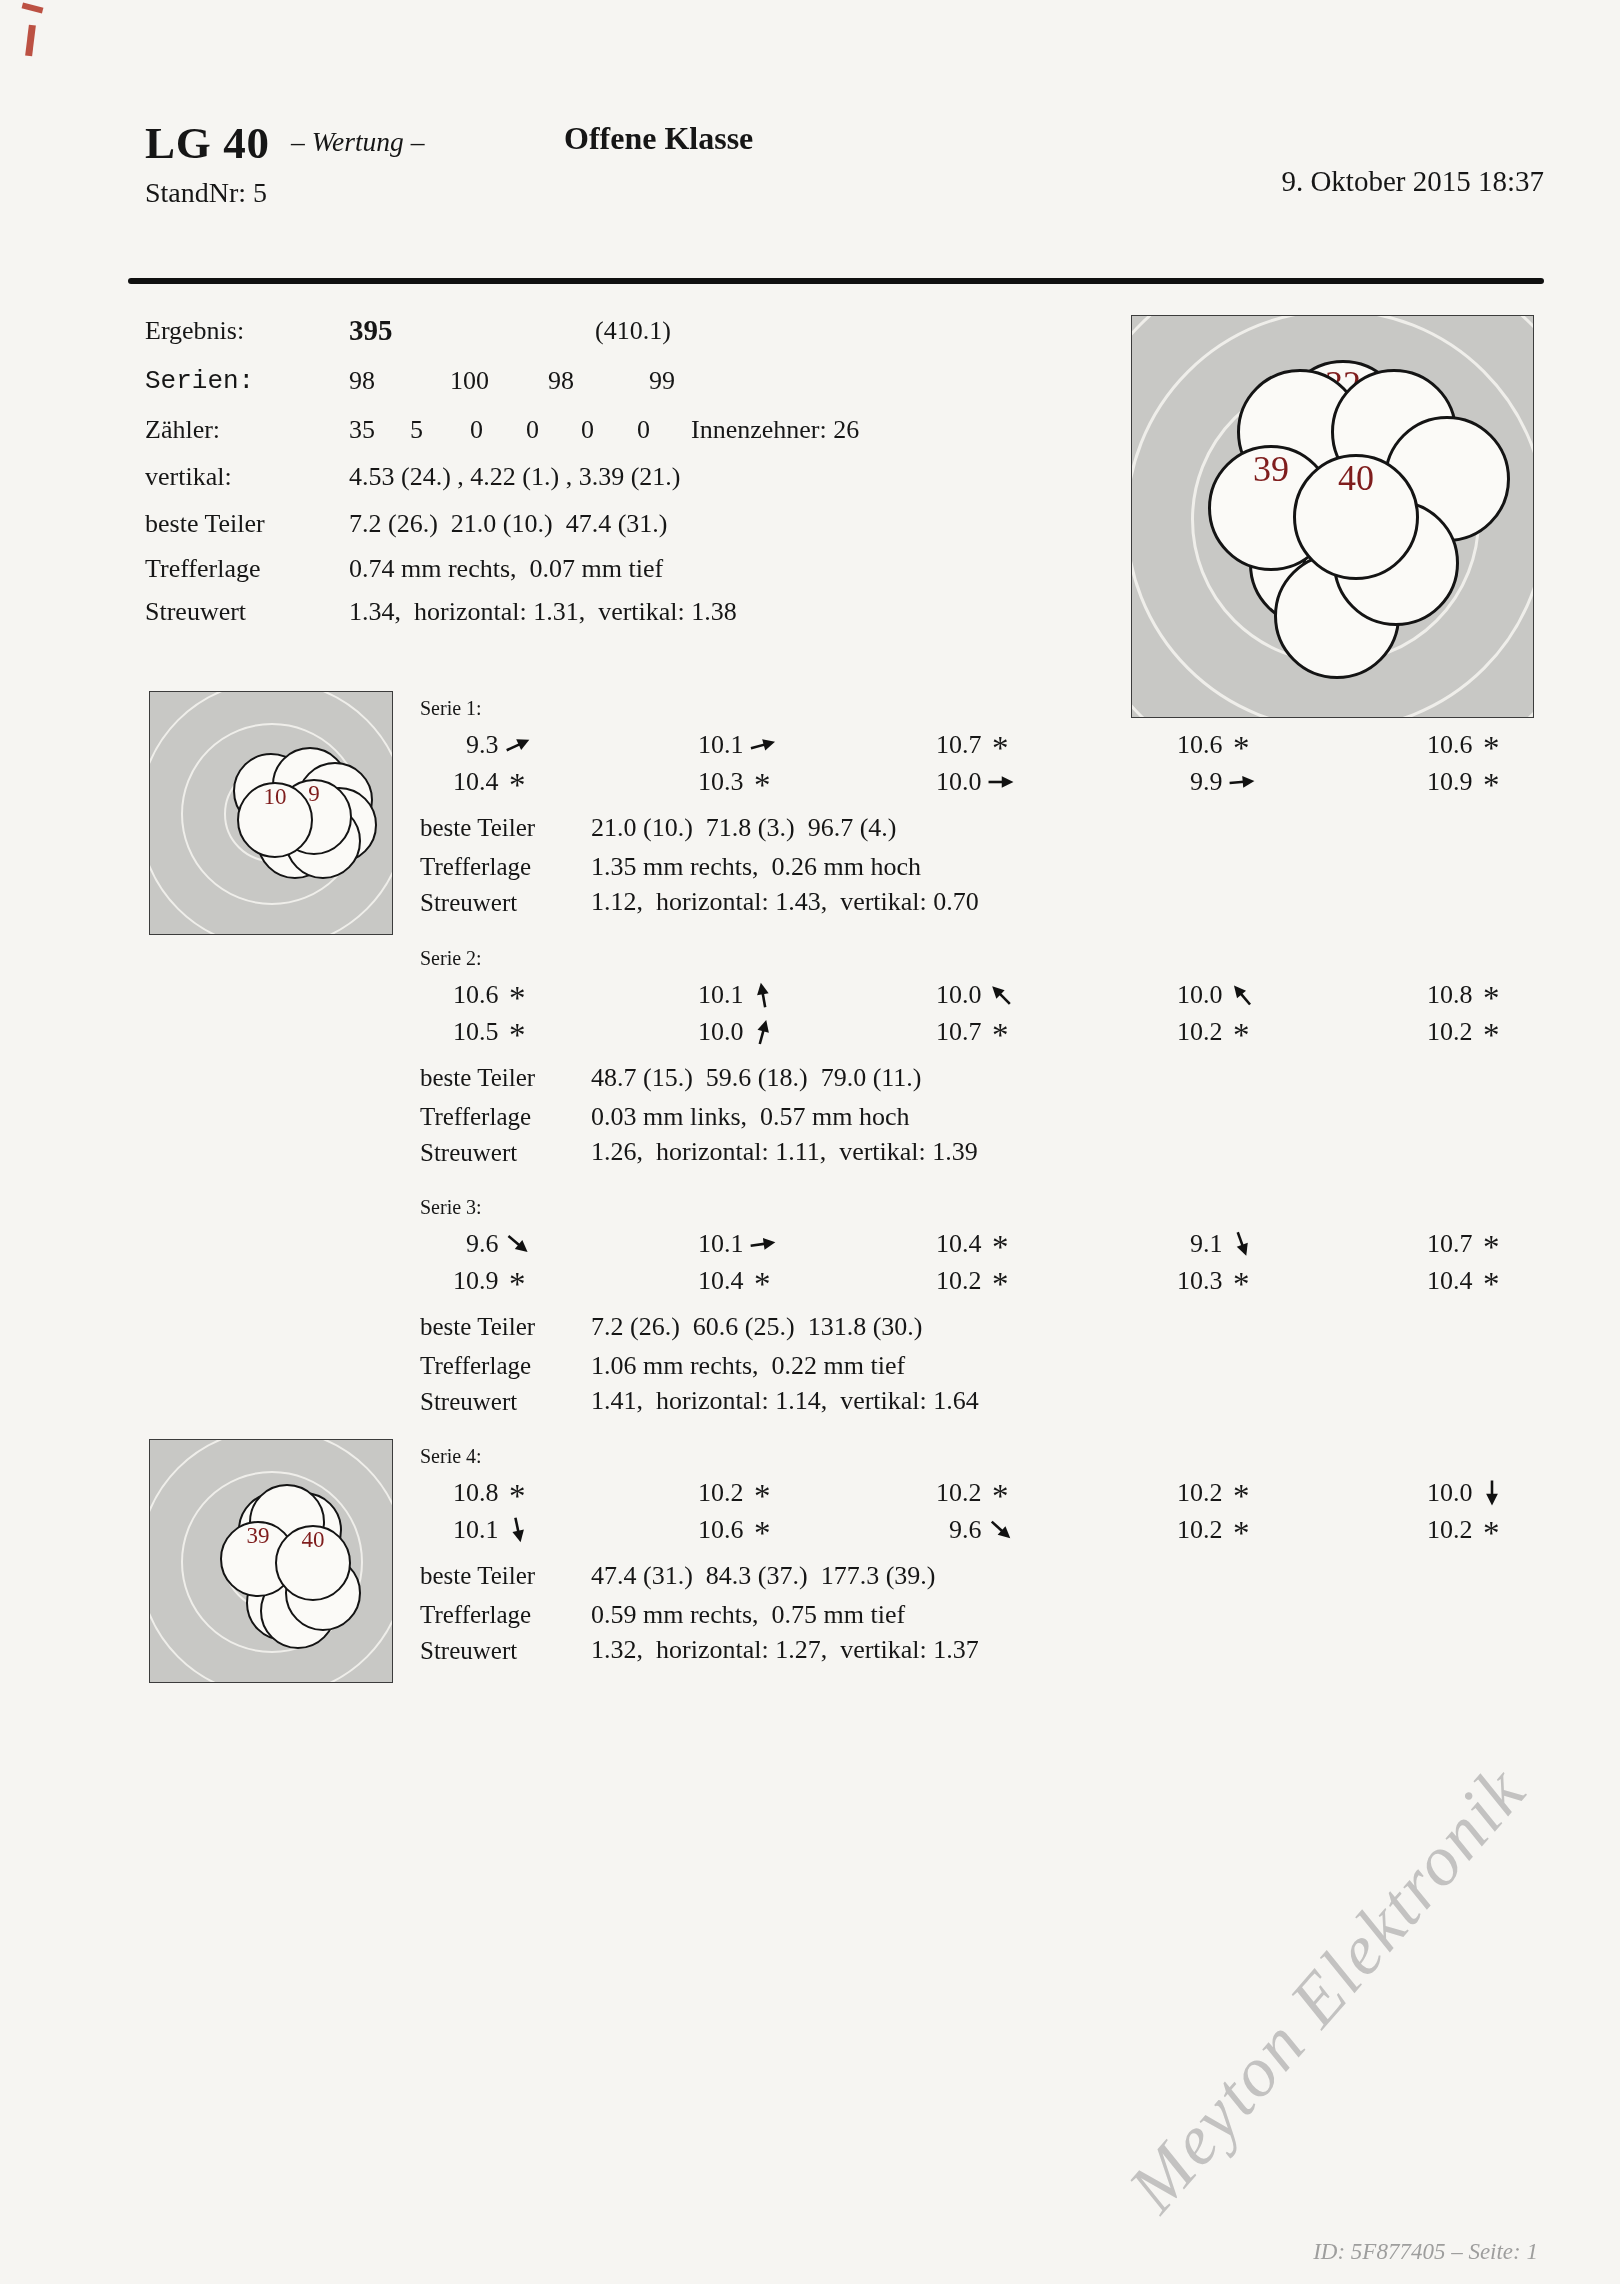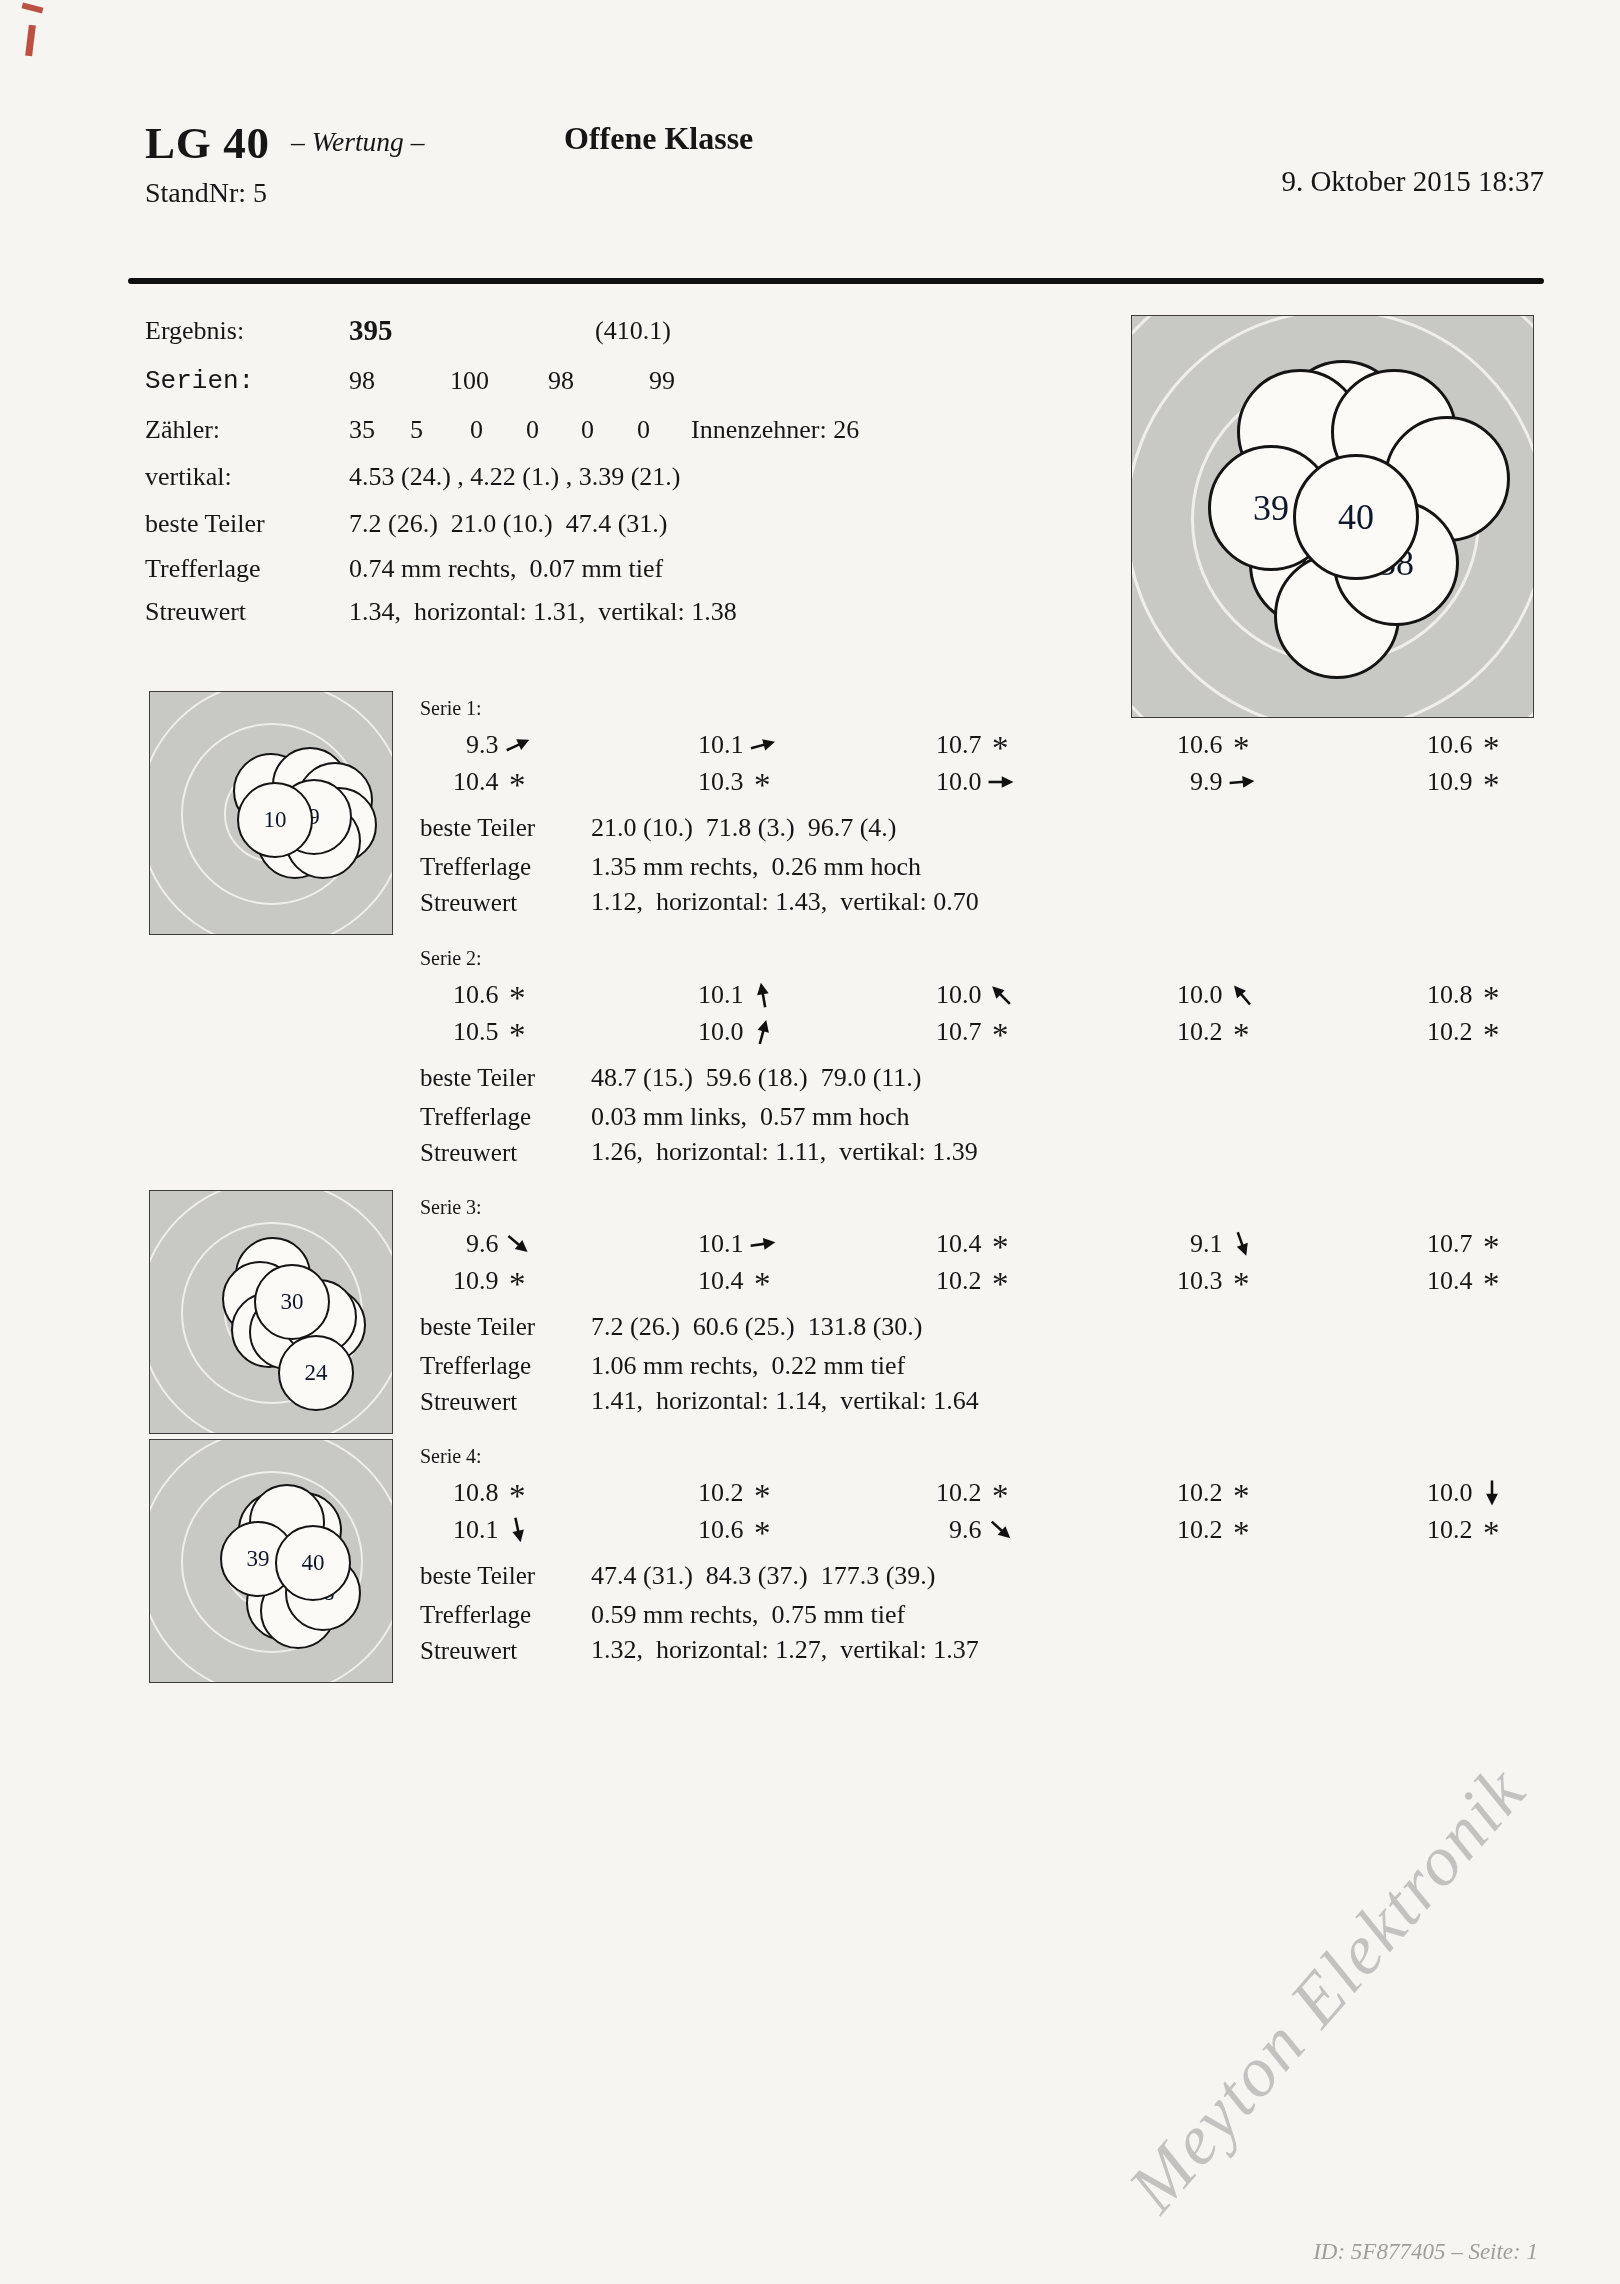--- a/index.html
+++ b/index.html
@@ -19,21 +19,21 @@
   
   .sum-label{font-size:26px;}
   .sum-val{font-size:26px;}
   .sum-res{font-size:29px;font-weight:bold;}
 
   
   .target-box{position:absolute;background:#c8c8c5;border:1.5px solid #3c3c3c;overflow:hidden;}
   .ring{position:absolute;border-radius:50%;border:2.2px solid #efeeea;}
   .big .ring{border-width:3px;}
   .hole{position:absolute;background:#fbfaf7;border:2.2px solid #141414;border-radius:50%;
-        display:flex;align-items:center;justify-content:center;font-size:23px;color:#0f172a;font-family:Liberation Serif, serif;}
+        display:flex;align-items:flex-start;justify-content:center;font-size:23px;color:#7f1d1d;font-family:Liberation Serif, serif;}
   .big .hole{border-width:3px;font-size:36px;}
 
   
   .serie{position:absolute;left:0;width:1620px;height:245px;}
   .serie-title{position:absolute;left:420px;top:6px;font-size:20px;}
   .shot-row{position:absolute;left:0;width:1620px;height:33px;}
   .row1{top:37px;} .row2{top:74px;}
   .shot-cell{position:absolute;width:141px;height:33px;display:flex;justify-content:flex-end;align-items:center;font-size:26px;}
   .c0{left:396px;} .c1{left:641px;} .c2{left:879px;} .c3{left:1120px;} .c4{left:1370px;}
   .flag{width:34px;display:flex;align-items:center;margin-left:4.5px;}
@@ -305,38 +305,20 @@
           </div>
         </div>
     <span class="srow-label" style="top:123px;">beste Teiler</span>
     <span class="srow-val pre" style="top:122px;">48.7 (15.)  59.6 (18.)  79.0 (11.)</span>
     <span class="srow-label" style="top:162px;">Trefferlage</span>
     <span class="srow-val pre" style="top:161px;">0.03 mm links,  0.57 mm hoch</span>
     <span class="srow-label" style="top:198px;">Streuwert</span>
     <span class="srow-val pre" style="top:196px;">1.26,  horizontal: 1.11,  vertikal: 1.39</span>
   </div>
       <div class="serie" style="top: 1190px;">
-    <div class="target-box mini" style="left:149px;top:0;width:242px;height:242px;">
-          <div class="ring" style="left: 74px; top: 74px; width: 92px; height: 92px;"></div>
-          <div class="ring" style="left: 31px; top: 31px; width: 178px; height: 178px;"></div>
-          <div class="ring" style="left: -12px; top: -12px; width: 265px; height: 265px;"></div>
-          <div class="ring" style="left: -55px; top: -55px; width: 351px; height: 351px;"></div>
-          <div class="hole" style="left: 85px; top: 46px; width: 72px; height: 72px;"></div>
-          <div class="hole" style="left: 72px; top: 70px; width: 72px; height: 72px;"></div>
-          <div class="hole" style="left: 81px; top: 101px; width: 72px; height: 72px;"></div>
-          <div class="hole" style="left: 99px; top: 103px; width: 72px; height: 72px;"></div>
-          <div class="hole" style="left: 140px; top: 96px; width: 72px; height: 72px;"></div>
-          <div class="hole" style="left: 131px; top: 88px; width: 72px; height: 72px;"></div>
-          <div class="hole" style="left: 104px; top: 73px; width: 72px; height: 72px;">
-            <span>30</span>
-          </div>
-          <div class="hole" style="left: 128px; top: 144px; width: 72px; height: 72px;">
-            <span>24</span>
-          </div>
-        </div>
     <span class="serie-title">Serie 3:</span>
     <div class="shot-row row1">
           <div class="shot-cell c0">
             <span>9.6</span>
             <span class="flag">
               <svg viewBox="0 0 40 30" width="30" height="22" style="transform: rotate(40deg);">
                 <line x1="3" y1="15" x2="23" y2="15" stroke="#111" stroke-width="3.5"></line>
                 <polygon points="21,7 37,15 21,23" fill="#111"></polygon>
               </svg>
             </span>

